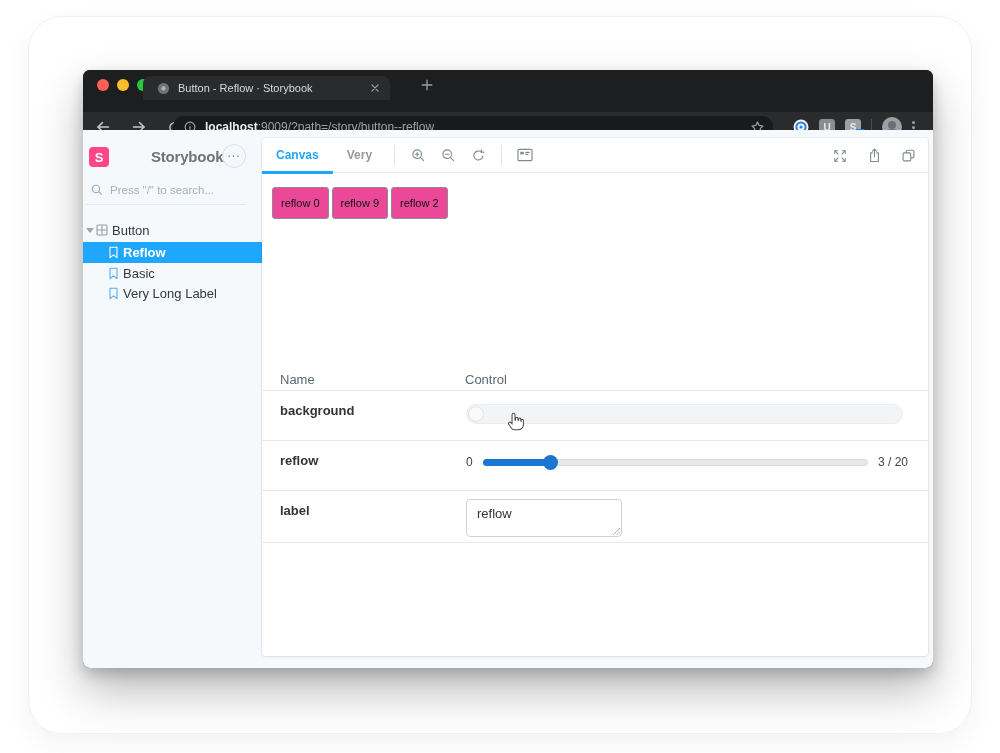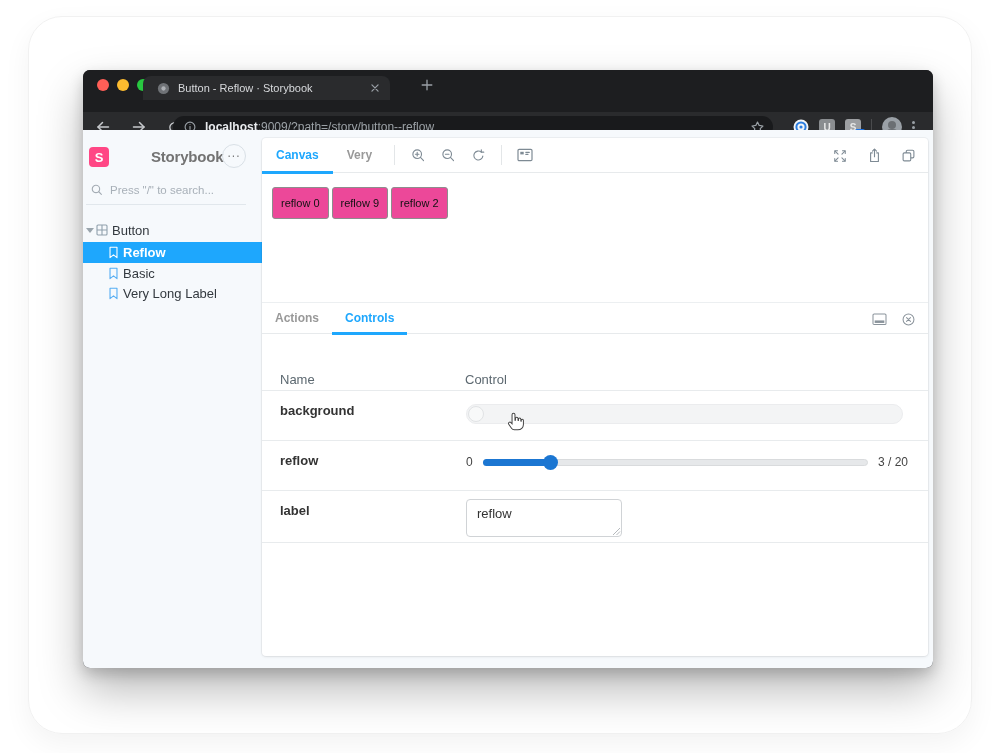--- a/index.html
+++ b/index.html
@@ -351,42 +351,20 @@
         </div>
 
         <div class="preview">
           <div class="preview-inner">
             <button class="story-btn">reflow 0</button>
             <button class="story-btn">reflow 9</button>
             <button class="story-btn">reflow 2</button>
           </div>
         </div>
 
-        <div class="ad-tabbar">
-          <div class="ad-tab">
-              <span>Actions</span>
-            </div>
-          <div class="ad-tab active">
-              <span>Controls</span>
-            </div>
-          <div class="ad-right">
-            <span>
-              <svg viewBox="0 0 16 14" width="15" height="13" fill="none" stroke="currentColor" stroke-width="1.1">
-                  <rect x="1" y="1" width="14" height="11.4" rx="1.2"></rect>
-                  <rect x="2.8" y="8" width="10.4" height="2.7" fill="currentColor" stroke="none"></rect>
-                </svg>
-            </span>
-            <span>
-              <svg viewBox="0 0 16 16" width="15" height="15" fill="none" stroke="currentColor" stroke-width="1.1" stroke-linecap="round">
-                  <circle cx="8" cy="8" r="5.8"></circle>
-                  <path d="M5.9 5.9l4.2 4.2M10.1 5.9l-4.2 4.2"></path>
-                </svg>
-            </span>
-          </div>
-        </div>
 
         <div class="th" style="left:18px; top:234px;">Name</div>
         <div class="th" style="left:203px; top:234px;">Control</div>
 
         <div class="hline" style="top:252px;"></div>
         <div class="hline" style="top:302px;"></div>
         <div class="hline" style="top:352px;"></div>
         <div class="hline" style="top:404px;"></div>
 
         <div class="arg-name" style="top:265px;">background</div>

